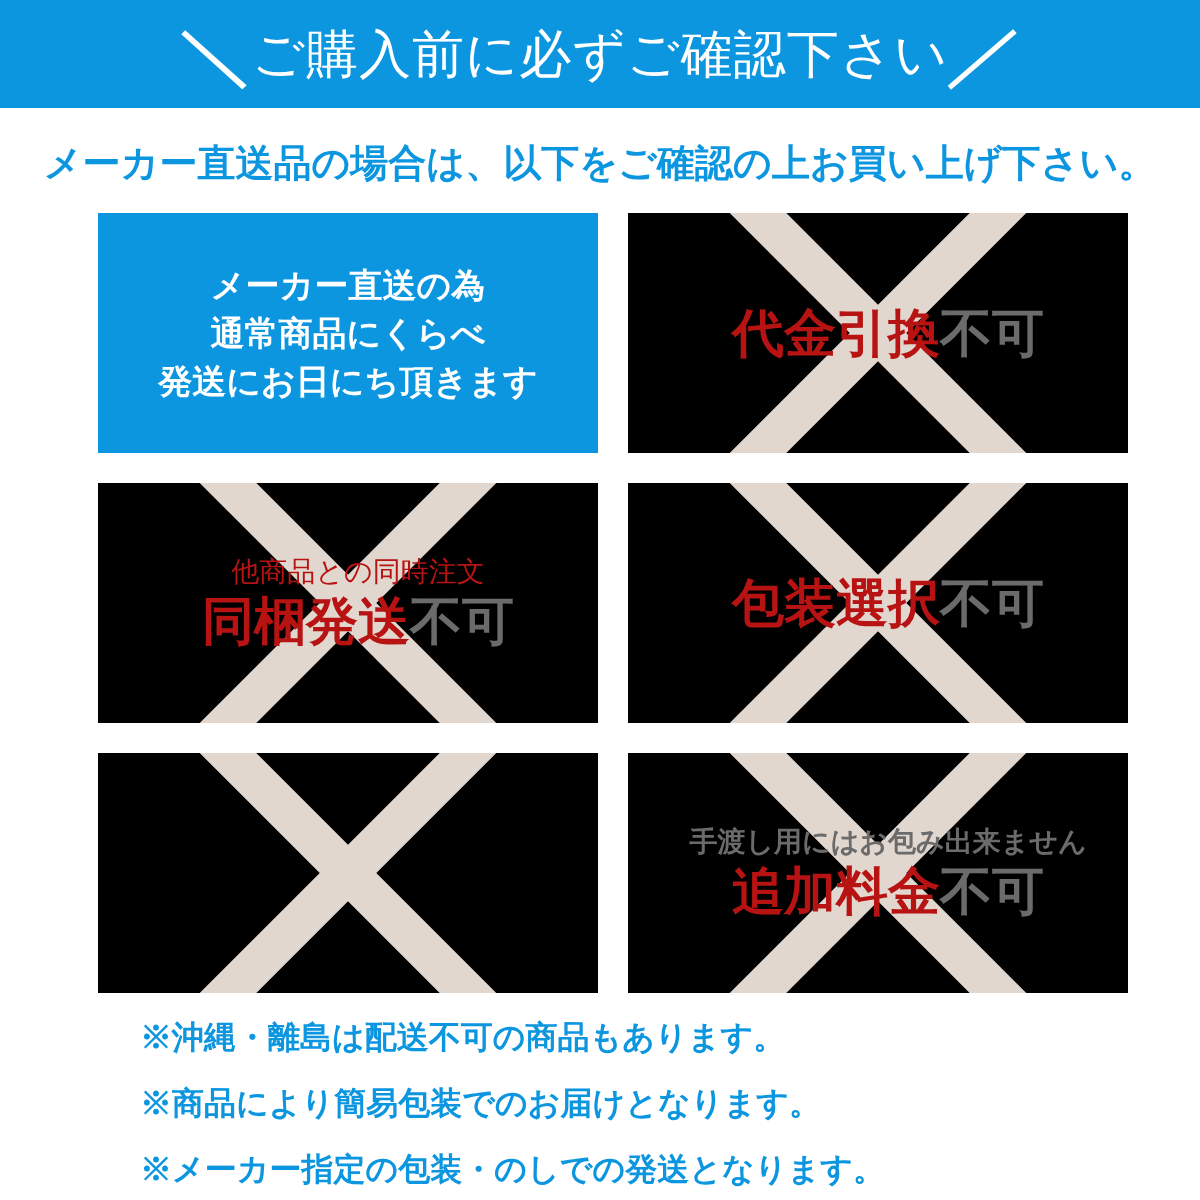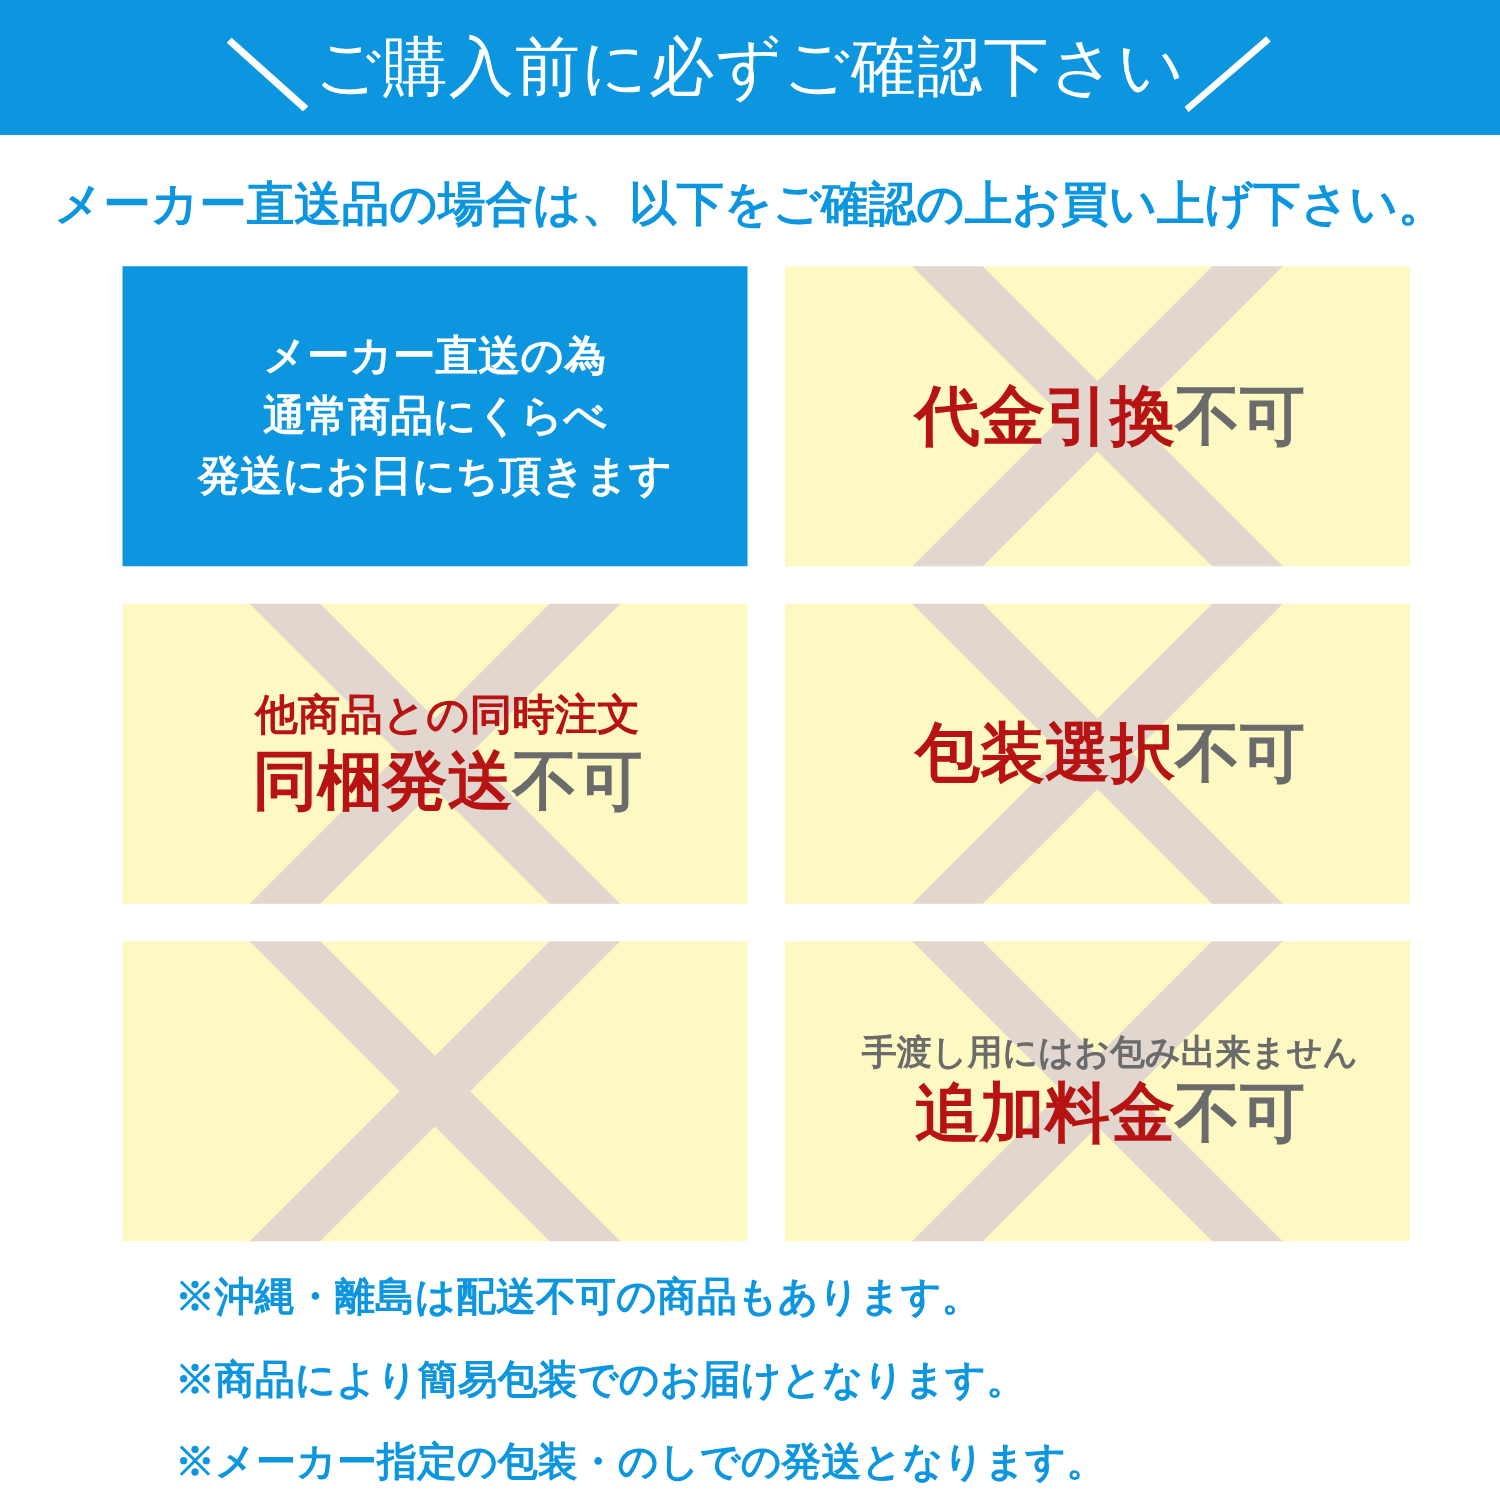--- a/index.html
+++ b/index.html
@@ -62,21 +62,21 @@
   .cell {
     height: 240px;
     position: relative;
     display: flex;
     flex-direction: column;
     align-items: center;
     justify-content: center;
     text-align: center;
     overflow: hidden;
   }
-  .cell.beige { background: #fef9c3; padding-left: 20px; }
+  .cell.beige { background: #000000; padding-left: 20px; }
   .cell.blue  { background: #0d96e0; }
 
   
   .xmark {
     position: absolute;
     left: 50%;
     top: 50%;
     width: 380px;
     height: 380px;
     transform: translate(-50%, -50%);
@@ -98,22 +98,22 @@
 
   .line-white {
     color: #ffffff;
     font-size: 34px;
     font-weight: bold;
     line-height: 1.42;
     white-space: nowrap;
   }
   .small-red {
     color: #b71313;
-    font-size: 34px;
-    font-weight: bold;
+    font-size: 28px;
+    font-weight: normal;
     line-height: 1.3;
     white-space: nowrap;
   }
   .small-gray {
     color: #6b6b6b;
     font-size: 28px;
     font-weight: bold;
     line-height: 1.3;
     white-space: nowrap;
   }

